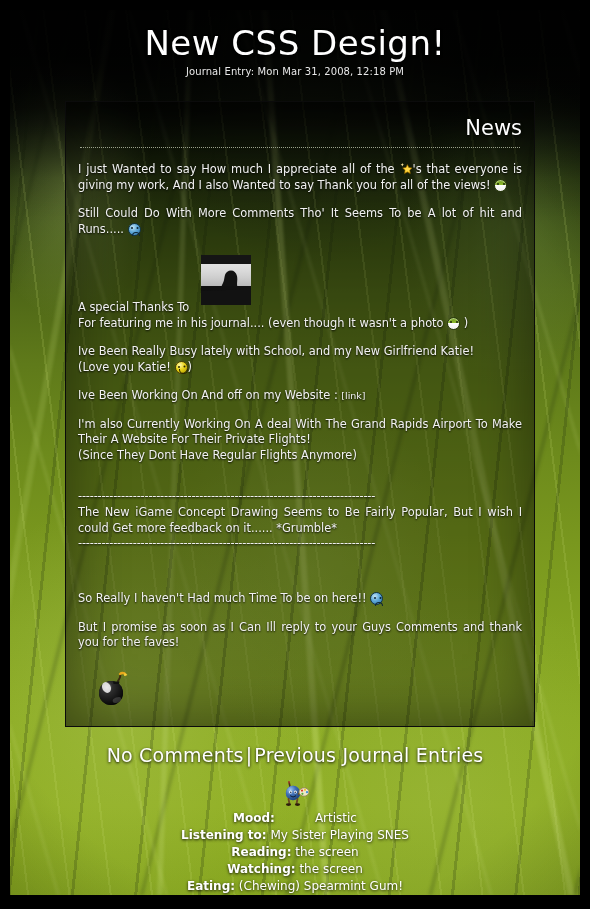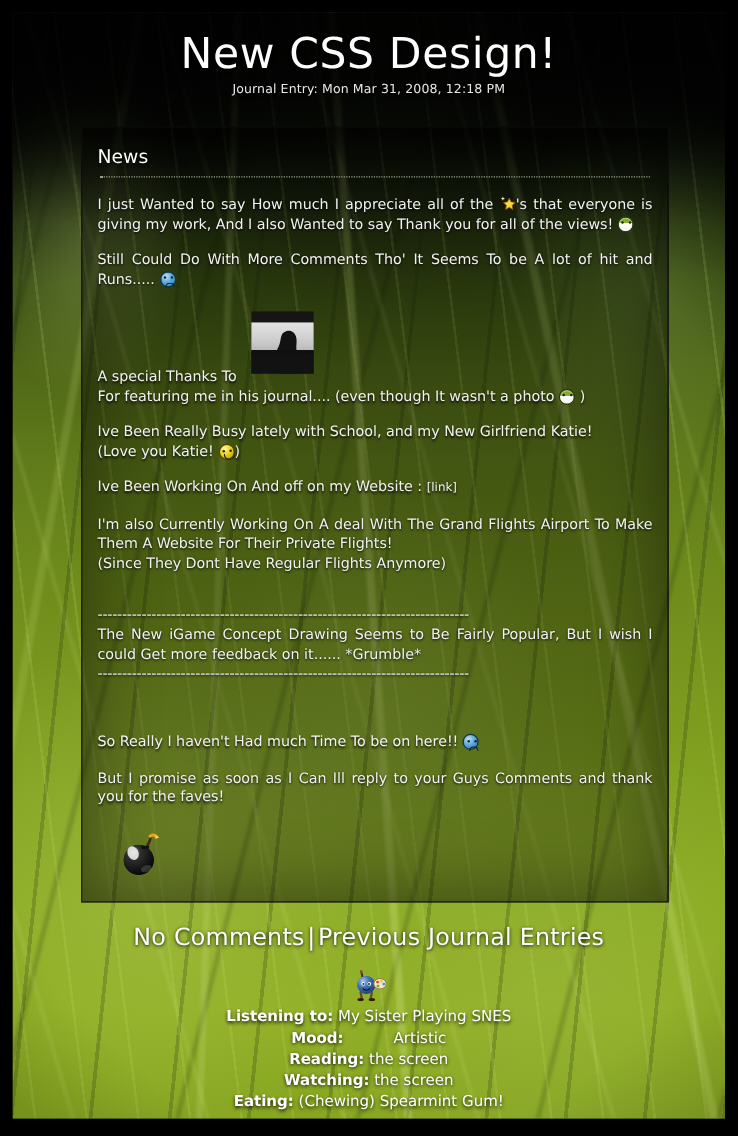--- a/index.html
+++ b/index.html
@@ -125,23 +125,23 @@
   #content-box {
     position:relative;
     margin:24px 45px 0 55px;
     border:1px solid #0b0b0b;
     background:rgba(0,0,0,.30);
     box-shadow:inset 0 0 60px rgba(0,0,0,.45);
     padding:14px 12px 16px 12px;
     min-height:604px;
   }
   #news-heading {
-    text-align:left;
+    text-align:right;
     color:#ffffff;
-    font-size:15px;
+    font-size:21px;
     font-weight:400;
     padding-bottom:7px;
     text-shadow:0 1px 3px rgba(0,0,0,.9);
   }
   #news-rule {
     border-top:1px dotted #9aa08c;
     margin:0 2px 14px 2px;
     height:0;
   }
 
@@ -322,21 +322,21 @@
         <span>A special Thanks To</span><br><span>For featuring me in his journal.... (even though It wasn't a photo </span><span class="emo emo-green"></span><span> )</span>
       </div>
 
       
       <div class="para nojust"><span>Ive Been Really Busy lately with School, and my New Girlfriend Katie!</span><br><span>(Love you Katie! </span><span class="emo emo-wink"></span><span>)</span></div>
 
       
       <div class="para nojust"><span>Ive Been Working On And off on my Website : </span><span class="smalllink">[link]</span></div>
 
       
-      <div class="para"><span>I'm also Currently Working On A deal With The Grand Flights Airport To Make Them A Website For Their Private Flights!</span><br><span>(Since They Dont Have Regular Flights Anymore)</span></div>
+      <div class="para"><span>I'm also Currently Working On A deal With The Grand Rapids Airport To Make Their A Website For Their Private Flights!</span><br><span>(Since They Dont Have Regular Flights Anymore)</span></div>
 
       <div class="gap-lg"></div>
 
       
       <div style="margin-bottom:13px;">
         <div class="dashrule">----------------------------------------------------------------------------</div>
         <div class="para" style="margin:2px 0 1px 0;">The New iGame Concept Drawing Seems to Be Fairly Popular, But I wish I could Get more feedback on it...... *Grumble*</div>
         <div class="dashrule">----------------------------------------------------------------------------</div>
       </div>
 
@@ -401,22 +401,22 @@
         <path d="M19.5 14 L22 12.5" stroke="#6a4a22" stroke-width="1.6" stroke-linecap="round"></path>
         <ellipse cx="25" cy="12" rx="5" ry="4.2" fill="#efe7c8" stroke="#8a7a46" stroke-width=".8"></ellipse>
         <circle cx="25.6" cy="12.8" r="1.5" fill="#efe7c8"></circle>
         <circle cx="23" cy="10.6" r="1.1" fill="#d83b2a"></circle>
         <circle cx="26" cy="9.8" r="1.1" fill="#f0c42a"></circle>
         <circle cx="28" cy="12.2" r="1.1" fill="#3f8fd8"></circle>
         <circle cx="23.4" cy="13.8" r="1.1" fill="#4fae3a"></circle>
       </svg>
 
       <div id="meta-list">
+        <div class="meta-row mood-row"><span class="meta-key">Mood:</span><span class="meta-val">Artistic</span></div>
         <div class="meta-row"><span class="meta-key">Listening to:</span> <span class="meta-val">My Sister Playing SNES</span></div>
-        <div class="meta-row mood-row"><span class="meta-key">Mood:</span><span class="meta-val">Artistic</span></div>
         <div class="meta-row"><span class="meta-key">Reading:</span> <span class="meta-val">the screen</span></div>
         <div class="meta-row"><span class="meta-key">Watching:</span> <span class="meta-val">the screen</span></div>
         <div class="meta-row"><span class="meta-key">Eating:</span> <span class="meta-val">(Chewing) Spearmint Gum!</span></div>
       </div>
     </div>
 
   </div>
 </div>
 
 </body></html>

